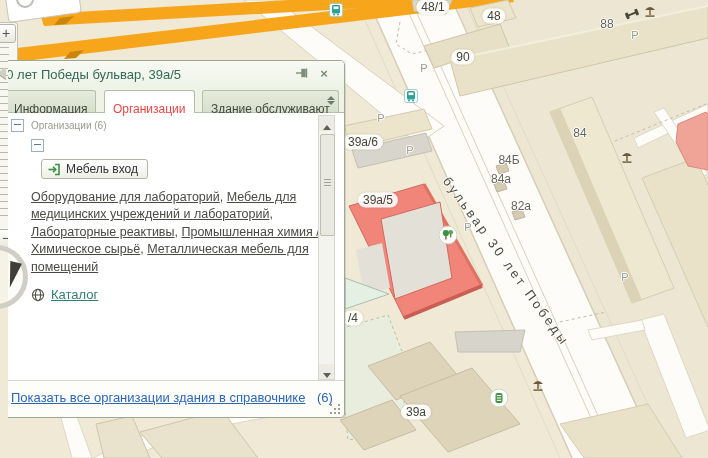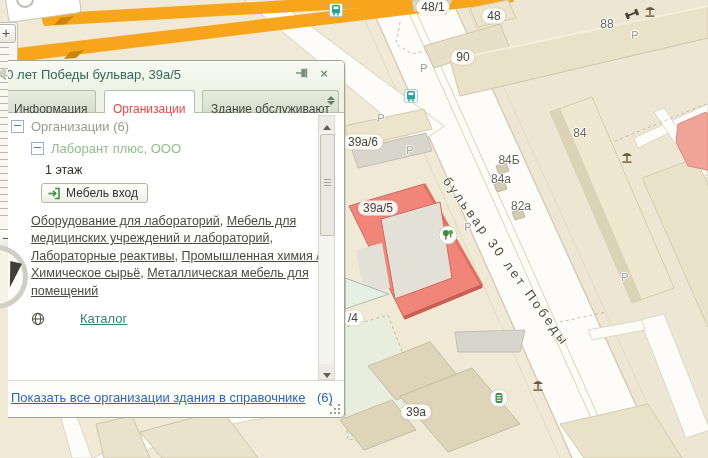--- a/index.html
+++ b/index.html
@@ -53,30 +53,30 @@
   .tab-scroll{position:absolute;right:8px;top:8px;width:11px;height:10px;cursor:pointer;}
   .tab-scroll i{display:block;width:0;height:0;margin:1px auto;border-left:4px solid transparent;border-right:4px solid transparent;}
   .tab-scroll .up{border-bottom:4px solid #6d7d6b;}
   .tab-scroll .dn{border-top:4px solid #6d7d6b;}
 
   .popup-content{position:absolute;left:0;top:52px;right:0;height:269px;background:#fff;overflow:hidden;
                  padding:6px 34px 0 16px;box-sizing:border-box;font-size:12.5px;color:#333;}
   .tree-row{display:flex;align-items:center;margin-bottom:7px;}
   .tree-box{width:11px;height:11px;border:1px solid #9ab0c6;background:#fff;margin-right:7px;position:relative;flex:0 0 auto;cursor:pointer;}
   .tree-box::after{content:"";position:absolute;left:2px;top:4px;width:7px;height:1px;background:#5a7a9a;}
-  .group-label{color:#9b9b91;font-size:13px;}
+  .group-label{color:#9b9b91;font-size:10px;}
   .org-row{margin-left:20px;}
   .org-label{color:#93bd8a;font-size:13px;cursor:pointer;}
   .floor{margin:2px 0 6px 34px;color:#2f2f2a;}
   .entrance-btn{display:inline-flex;align-items:center;margin-left:30px;margin-bottom:10px;height:20px;padding:0 9px 0 6px;
         background:linear-gradient(#ffffff,#efefe6);border:1px solid #b3b3aa;border-radius:3px;font-size:12px;color:#333;cursor:pointer;}
   .entrance-btn svg{margin-right:5px;}
   .rubrics{margin-left:20px;margin-bottom:11px;line-height:17.4px;color:#4a4a44;width:292px;}
   .rubrics a{color:#4a4a44;text-decoration:underline;cursor:pointer;}
-  .contact-row{display:flex;align-items:center;margin-left:20px;margin-bottom:11px;position:relative;gap:29px;}
+  .contact-row{display:flex;align-items:center;margin-left:20px;margin-bottom:11px;position:relative;}
   .contact-row .cicon{width:14px;margin-right:6px;flex:0 0 auto;}
   .teal-link{color:#337f72;text-decoration:underline;font-size:13px;cursor:pointer;white-space:nowrap;}
   .phone-link{display:inline-block;max-width:116px;overflow:hidden;}
   .phones-toggle{position:absolute;left:142px;top:0;background:#fff;padding-left:8px;font-size:13px;color:#33332e;
                  border-bottom:1px dotted #888;cursor:pointer;white-space:nowrap;}
   .caret{display:inline-block;width:0;height:0;border-left:4px solid transparent;border-right:4px solid transparent;
          border-top:4px solid #555;margin-left:4px;vertical-align:middle;}
 
   
   .scrollbar{position:absolute;top:54px;right:9px;width:17px;height:265px;background:#f4f4ee;border:1px solid #d8d8d0;box-sizing:border-box;}
@@ -178,21 +178,21 @@
 
   <div class="map-label bubble" style="left:433px;top:7px;">48/1</div>
   <div class="map-label bubble" style="left:494px;top:16px;">48</div>
   <div class="map-label bubble" style="left:463px;top:57px;">90</div>
   <div class="map-label flat" style="left:607px;top:24px;">88</div>
   <div class="map-label flat" style="left:509px;top:160px;">84Б</div>
   <div class="map-label flat" style="left:501px;top:179px;">84а</div>
   <div class="map-label flat" style="left:521px;top:206px;">82а</div>
   <div class="map-label flat" style="left:580px;top:133px;">84</div>
   <div class="map-label bubble" style="left:363px;top:142px;">39а/6</div>
-  <div class="map-label bubble" style="left:378px;top:208px;">39а/5</div>
+  <div class="map-label bubble" style="left:378px;top:200px;">39а/5</div>
   <div class="map-label bubble" style="left:416px;top:412px;text-align:right;">39а</div>
   <div class="map-label bubble" style="left:353px;top:318px;">/4</div>
 
   <div class="p-label" style="left:424px;top:68px;">Р</div>
   <div class="p-label" style="left:381px;top:118px;">Р</div>
   <div class="p-label" style="left:410px;top:150px;">Р</div>
   <div class="p-label" style="left:468px;top:227px;">Р</div>
   <div class="p-label" style="left:635px;top:35px;">Р</div>
   <div class="p-label" style="left:625px;top:277px;">Р</div>
 
@@ -302,23 +302,21 @@
           </div>
       </div>
 
       <div class="popup-content">
         <div class="tree-row">
           <span class="tree-box"></span>
           <span class="group-label">Организации (6)</span>
         </div>
         <div class="tree-row org-row">
           <span class="tree-box"></span>
-          <span class="org-label">Лаборант плюс, ООО</span>
-        </div>
-        <div class="floor">1 этаж</div>
+        </div>
 
         <button class="entrance-btn">
           <svg width="13" height="13">
               <g fill="none" stroke="#3e9142" stroke-width="1.6">
                 <path d="M7 1.5 h4 v10 h-4"></path>
                 <line x1="0.5" y1="6.5" x2="7.5" y2="6.5"></line>
                 <path d="M5 3.8 L7.8 6.5 L5 9.2" fill="none"></path>
               </g>
             </svg>
           <span>Мебель вход</span>

